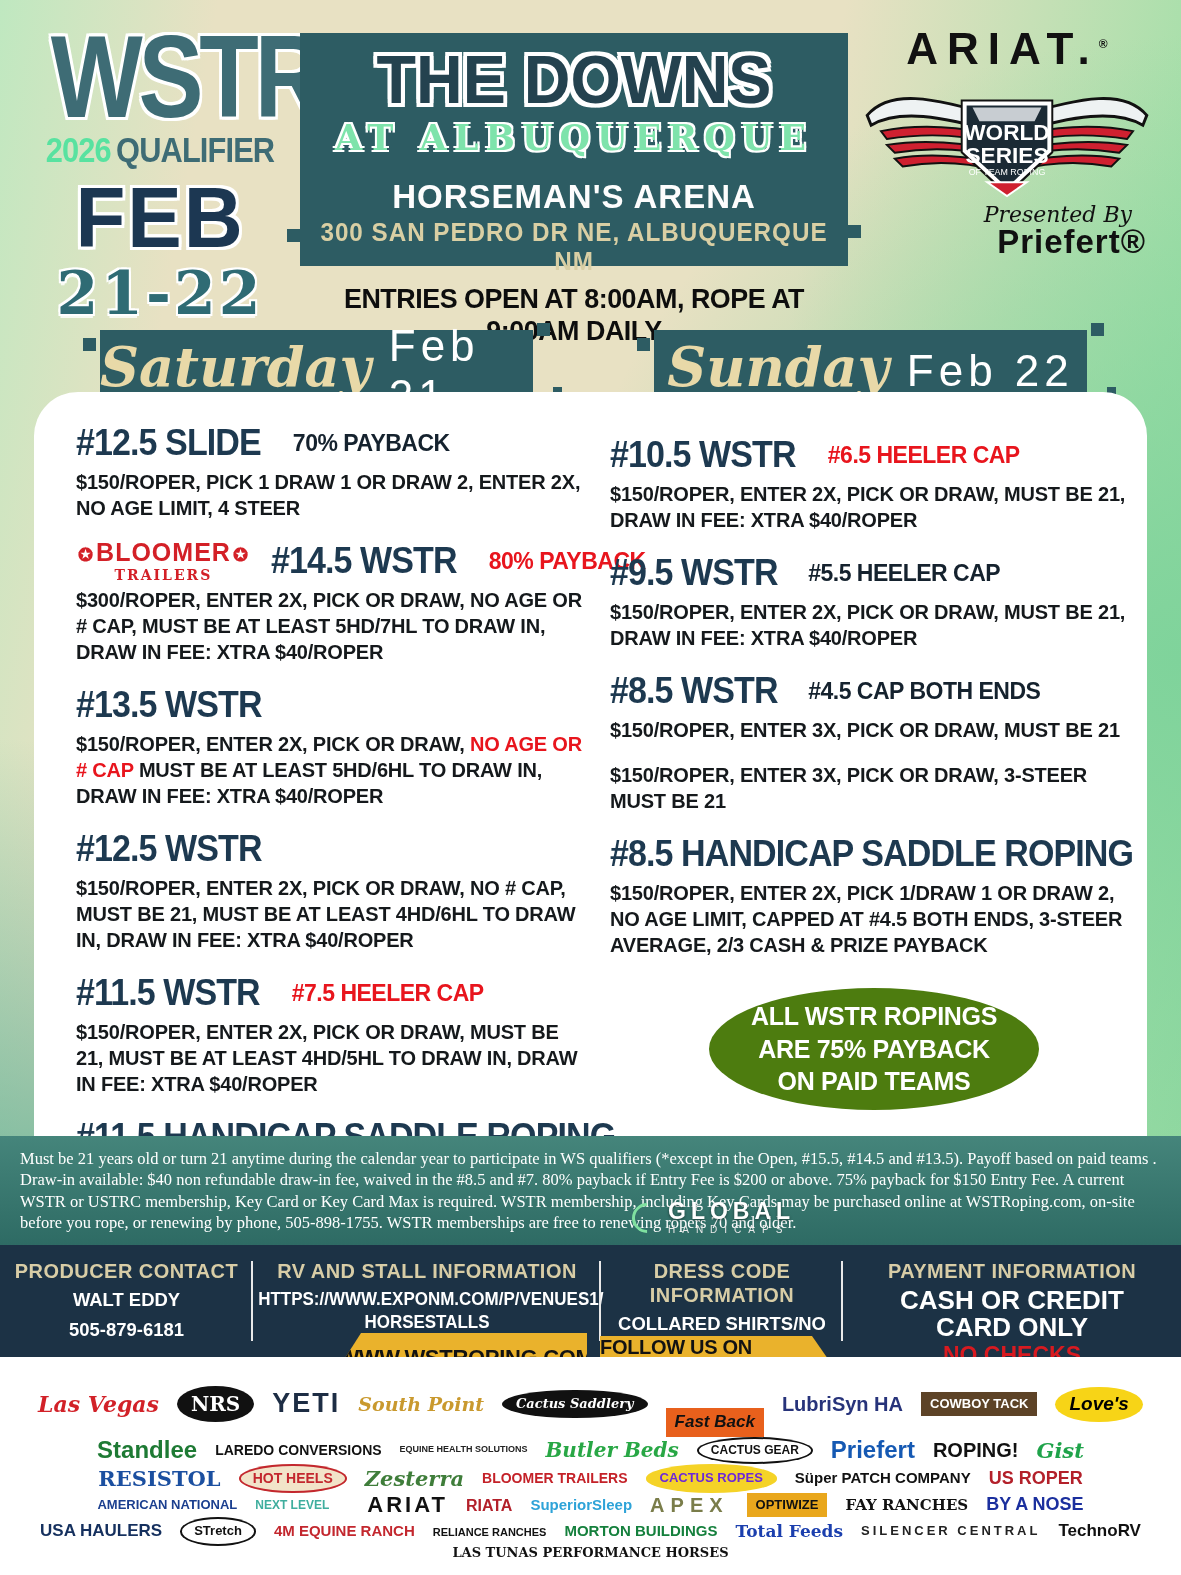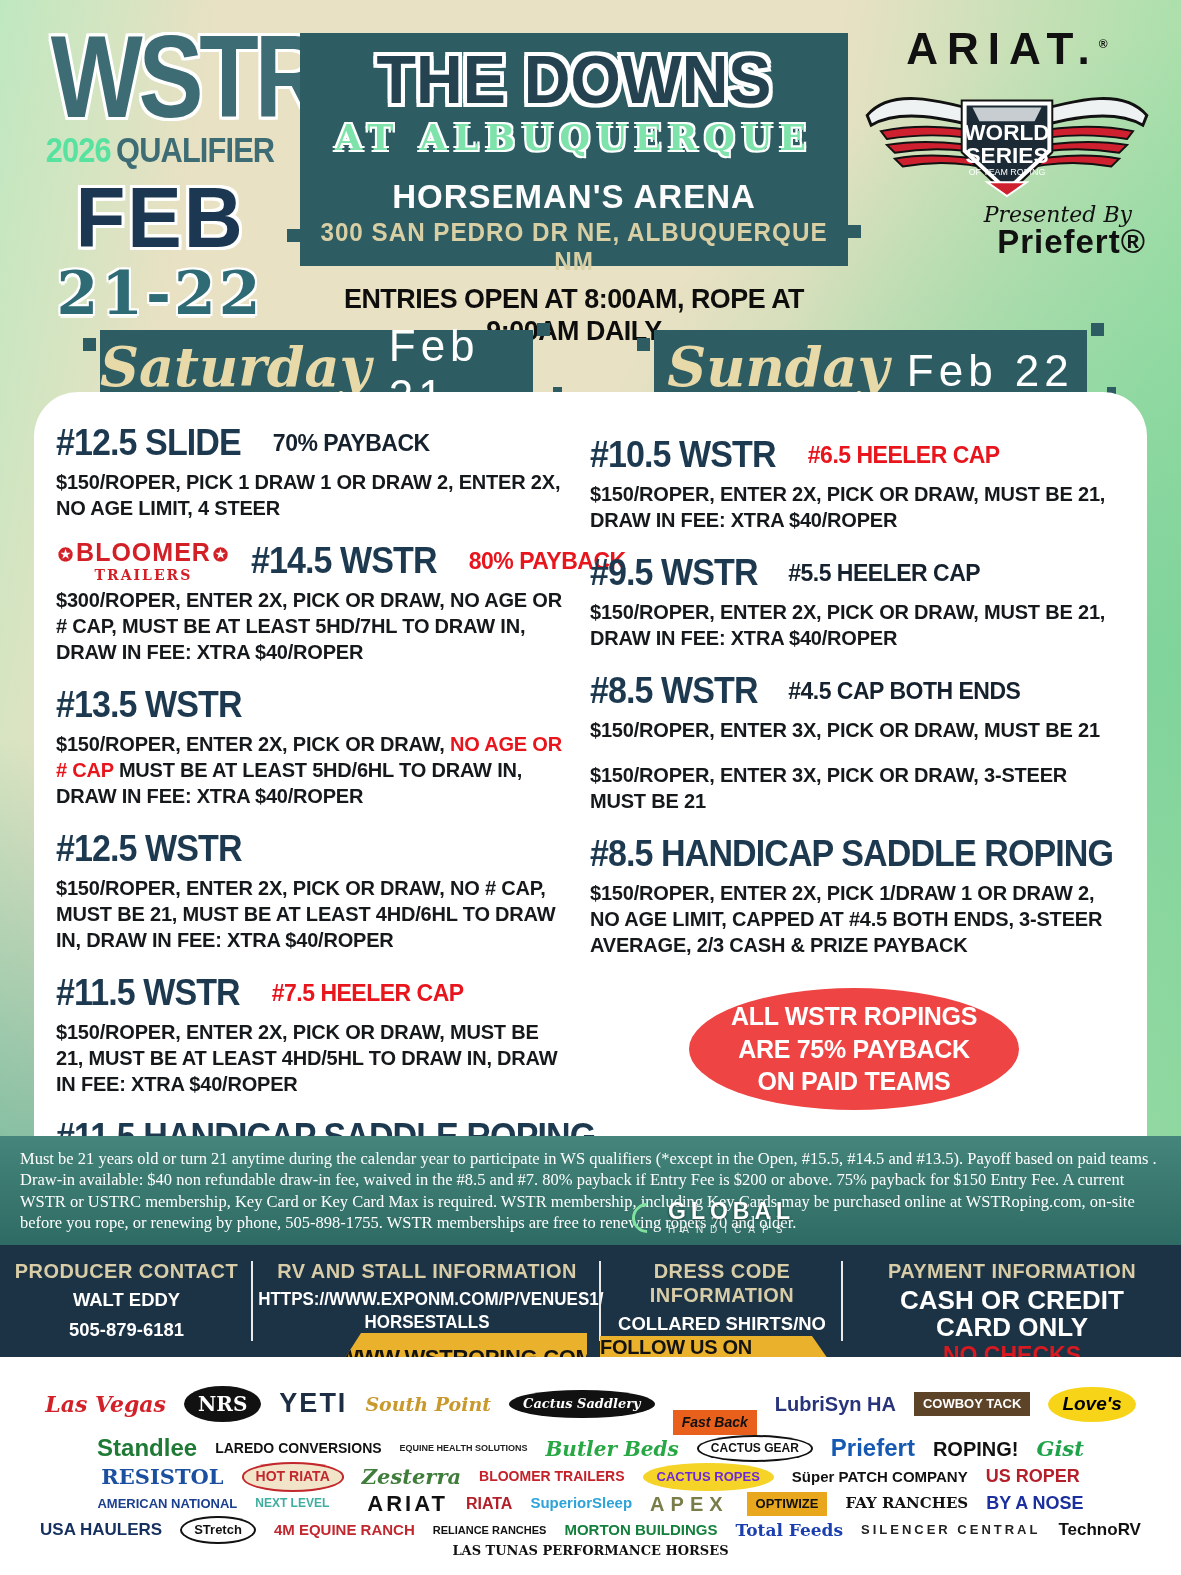--- a/index.html
+++ b/index.html
@@ -49,35 +49,35 @@
   .banner-sat{ left:100px; } .banner-sun{ left:654px; }
   .day-script{ font-family:"DejaVu Serif", serif; font-style:italic; font-weight:bold; font-size:54px; color:#e8d9a8; line-height:1; padding-bottom:8px; }
   .day-date{ font-size:44px; font-weight:normal; color:#fff; letter-spacing:5px; }
   .u-seg{ position:absolute; bottom:10px; height:5px; background:repeating-linear-gradient(90deg, rgba(255,255,255,.85) 0 2px, transparent 2px 4px); }
   .u1{ left:70px; width:150px; } .u2{ left:240px; width:130px; }
   .px{ position:absolute; width:13px; height:13px; background:#2d5c63; }
   .px-a{ left:-17px; top:8px; } .px-b{ right:-17px; top:-7px; } .px-c{ right:-29px; bottom:16px; width:9px; height:9px; } .px-d{ right:-17px; bottom:-7px; }
 
   
   .card{ position:absolute; left:34px; top:392px; width:1113px; height:744px; background:#fff; border-radius:44px 44px 0 0; }
-  .col{ position:absolute; top:30px; }
+  .col{ position:absolute; top:30px;margin-left:20px; }
   .col-left{ left:22px; width:512px; }
   .col-right{ left:556px; width:528px; top:42px; }
   .event{ margin-bottom:19px; }
   .event-head{ display:flex; align-items:center; gap:16px; flex-wrap:nowrap; }
   .event-title{ display:inline-block; font-size:37px; font-weight:bold; color:#1d3950; letter-spacing:-1px; transform:scaleX(.92); transform-origin:left center; white-space:nowrap; }
   .event-cap{ display:inline-block; font-size:23px; font-weight:bold; letter-spacing:-.5px; white-space:nowrap; }
   .cap-red{ color:#e8151d; } .cap-dark{ color:#15222e; }
   .event-body{ font-size:20px; font-weight:bold; color:#15191c; line-height:1.3; margin-top:5px; letter-spacing:-.2px; }
   .body-red{ color:#e8151d; }
   .bloomer{ display:inline-block; text-align:center; color:#d32027; font-weight:bold; line-height:1; margin-right:4px; }
   .bloomer .bl1{ display:block; font-size:25px; letter-spacing:1px; }
   .bloomer .bl1::before, .bloomer .bl1::after{ content:"✪"; font-size:18px; padding:0 2px; }
   .bloomer .bl2{ display:block; font-family:"DejaVu Serif", serif; font-size:14px; letter-spacing:2px; margin-top:3px; }
-  .payback-oval{ width:330px; height:122px; background:#ef4444; border-radius:50%; color:#fff; display:flex; flex-direction:column; align-items:center; justify-content:center; margin:30px auto 0; text-align:center; font-size:25px; font-weight:bold; line-height:1.3; letter-spacing:-.3px; }
+  .payback-oval{ width:330px; height:122px; background:#4d7c0f; border-radius:50%; color:#fff; display:flex; flex-direction:column; align-items:center; justify-content:center; margin:30px auto 0; text-align:center; font-size:25px; font-weight:bold; line-height:1.3; letter-spacing:-.3px; }
 
   
   .fineprint{ position:absolute; left:0; top:1136px; width:1181px; height:109px; background:linear-gradient(180deg,#45857b,#2e6b64); padding:12px 20px 0 20px; }
   .fineprint p{ font-family:"Liberation Serif", serif; color:#fff; font-size:16.5px; line-height:1.3; }
   .global{ position:absolute; left:632px; top:64px; display:flex; align-items:center; gap:6px; }
   .global-arc{ width:30px; height:30px; border:3px solid transparent; border-left-color:#7fe0a0; border-top-color:#7fe0a0; border-radius:50%; transform:rotate(-45deg); }
   .global-g1{ display:block; color:#fff; font-weight:bold; font-size:23px; letter-spacing:5px; line-height:1; text-shadow:0 1px 3px rgba(0,0,0,.5); }
   .global-g2{ display:block; color:#e8e8e8; font-size:10px; letter-spacing:7px; line-height:1; margin-top:2px; }
 
   
@@ -307,34 +307,34 @@
 
   <div class="ribbon ribbon-web">WWW.WSTROPING.COM</div>
   <div class="ribbon ribbon-fb">FOLLOW US ON FACEBOOK</div>
 
   <div class="sponsors">
       <span class="chip" style="color: rgb(210, 33, 40); font-family: &quot;DejaVu Serif&quot;, serif; font-style: italic; font-size: 22px;">Las Vegas</span>
       <span class="chip oval" style="color: rgb(255, 255, 255); background: rgb(17, 17, 17); font-family: &quot;DejaVu Serif&quot;, serif; font-size: 20px;">NRS</span>
       <span class="chip" style="color: rgb(29, 45, 68); font-size: 27px; letter-spacing: 2px;">YETI</span>
       <span class="chip" style="color: rgb(201, 153, 46); font-family: &quot;DejaVu Serif&quot;, serif; font-style: italic; font-size: 19px;">South Point</span>
       <span class="chip oval" style="color: rgb(255, 255, 255); background: rgb(17, 17, 17); font-family: &quot;DejaVu Serif&quot;, serif; font-style: italic; font-size: 13px;">Cactus Saddlery</span>
-      <span class="chip box" style="color: rgb(17, 17, 17); background: rgb(232, 96, 28); font-style: italic; font-size: 14px; margin-top: 36px;">Fast Back</span>
+      <span class="chip box" style="color: rgb(17, 17, 17); background: rgb(232, 96, 28); font-style: italic; font-size: 17px; margin-top: 36px;">Fast Back</span>
       <span class="chip" style="color: rgb(39, 51, 122); font-size: 20px;">LubriSyn HA</span>
       <span class="chip box" style="color: rgb(255, 255, 255); background: rgb(93, 67, 39); font-size: 13px;">COWBOY TACK</span>
       <span class="chip oval" style="color: #000000; background: rgb(247, 212, 23); font-style: italic; font-size: 19px;">Love's</span>
       <span class="chip" style="color: rgb(30, 122, 52); font-size: 24px;">Standlee</span>
       <span class="chip" style="color: rgb(17, 17, 17); font-size: 14px;">LAREDO CONVERSIONS</span>
       <span class="chip" style="color: rgb(34, 34, 34); font-size: 9px;">EQUINE HEALTH SOLUTIONS</span>
       <span class="chip" style="color: rgb(40, 167, 69); font-family: &quot;DejaVu Serif&quot;, serif; font-style: italic; font-size: 20px;">Butler Beds</span>
       <span class="chip oval" style="color: rgb(17, 17, 17); box-shadow: rgb(17, 17, 17) 0px 0px 0px 2px inset; font-size: 12px;">CACTUS GEAR</span>
       <span class="chip" style="color: rgb(21, 89, 179); font-size: 24px;">Priefert</span>
       <span class="chip" style="color: rgb(17, 17, 17); font-size: 20px;">ROPING!</span>
       <span class="chip" style="color: rgb(31, 163, 74); font-family: &quot;DejaVu Serif&quot;, serif; font-style: italic; font-size: 21px;">Gist</span>
       <span class="chip" style="color: rgb(27, 79, 160); font-family: &quot;DejaVu Serif&quot;, serif; font-size: 21px;">RESISTOL</span>
-      <span class="chip oval" style="color: rgb(195, 39, 46); background: rgb(242, 228, 201); box-shadow: rgb(195, 39, 46) 0px 0px 0px 2px inset; font-size: 14px;">HOT RIATA</span>
+      <span class="chip oval" style="color: rgb(195, 39, 46); background: rgb(242, 228, 201); box-shadow: rgb(195, 39, 46) 0px 0px 0px 2px inset; font-size: 14px;">HOT HEELS</span>
       <span class="chip" style="color: rgb(63, 125, 58); font-family: &quot;DejaVu Serif&quot;, serif; font-style: italic; font-size: 21px;">Zesterra</span>
       <span class="chip" style="color: rgb(196, 33, 40); font-size: 14px;">BLOOMER TRAILERS</span>
       <span class="chip oval" style="color: #6d28d9; background: rgb(245, 211, 39); font-size: 13px;">CACTUS ROPES</span>
       <span class="chip" style="color: rgb(17, 17, 17); font-size: 15px;">Süper PATCH COMPANY</span>
       <span class="chip" style="color: rgb(179, 32, 42); font-size: 18px;">US ROPER</span>
       <span class="chip" style="color: rgb(27, 63, 143); font-size: 13px;">AMERICAN NATIONAL</span>
       <span class="chip" style="color: rgb(63, 174, 158); font-size: 12px;">NEXT LEVEL</span>
       <span class="chip" style="color: rgb(17, 17, 17); font-size: 22px; letter-spacing: 3px; margin-left: 20px;">ARIAT</span>
       <span class="chip" style="color: rgb(179, 32, 42); font-size: 16px;">RIATA</span>
       <span class="chip" style="color: rgb(46, 163, 216); font-size: 15px;">SuperiorSleep</span>

